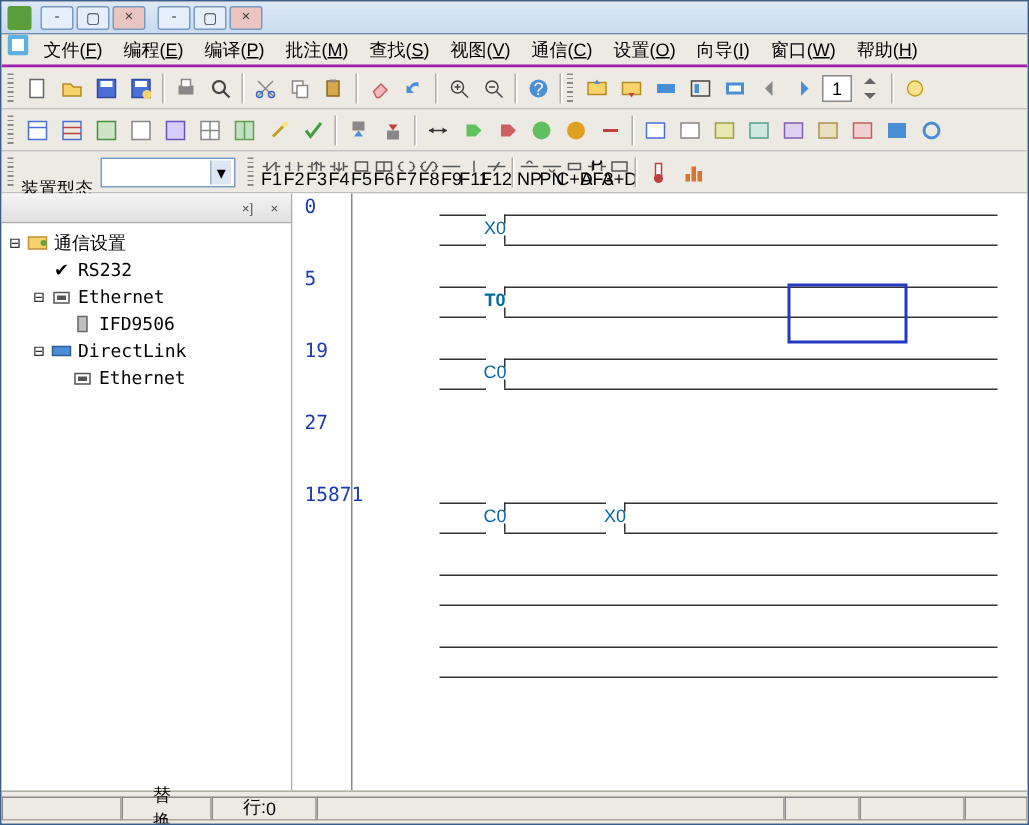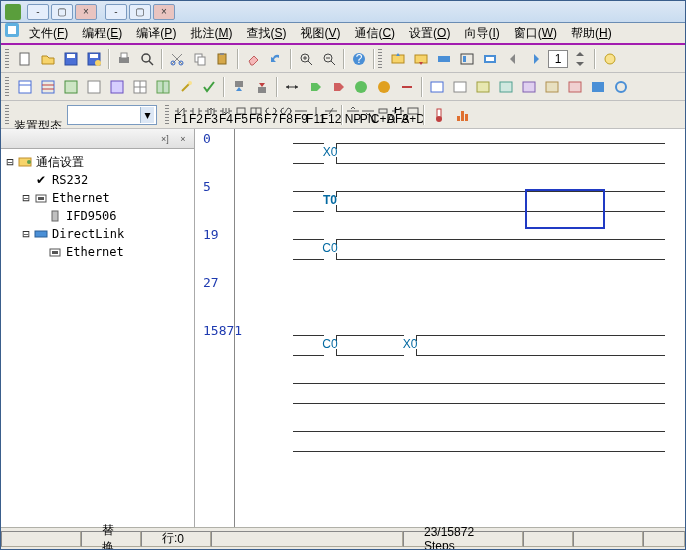--- a/index.html
+++ b/index.html
@@ -667,17 +667,16 @@
 </div>
 
 <div class="statusbar">
   <div class="statcell" style="width:80px"></div>
   <div class="statcell" style="width:60px">替换</div>
   <div class="statcell" style="width:70px;justify-content:flex-start">
     <span>行:</span>
       <span>0</span>
   </div>
   <div class="statcell" style="flex:1"></div>
-  <div class="statcell" style="width:120px">23/15872 Steps</div>
   <div class="statcell" style="width:50px"></div>
   <div class="statcell" style="width:70px"></div>
   <div class="statcell" style="width:18px"></div>
 </div>
 
 </body></html>

